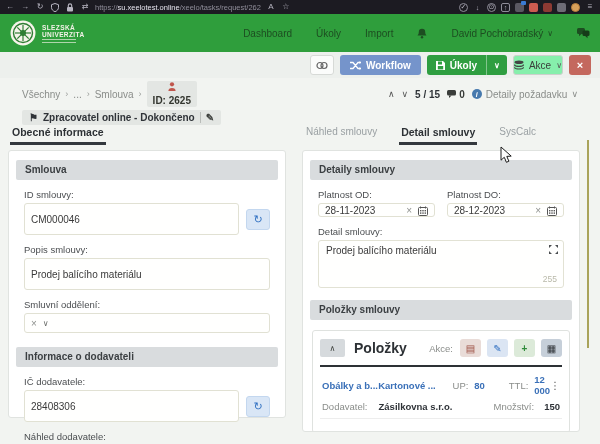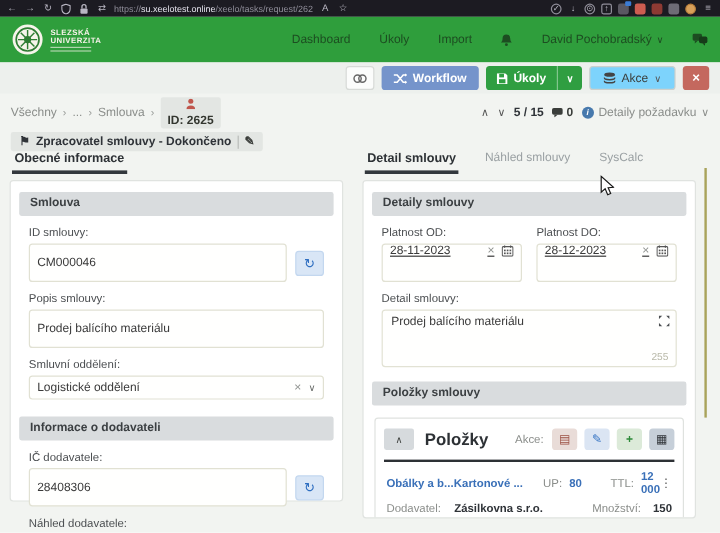--- a/index.html
+++ b/index.html
@@ -31,26 +31,26 @@
 
   
   .toolbar { position:absolute; left:0; top:52px; width:600px; height:26px; background:#edf0ed;
     display:flex; align-items:center; justify-content:flex-end; padding:0 9px; gap:6px; }
   .tbtn { height:20px; border-radius:3px; display:inline-flex; align-items:center; font-size:10px; cursor:pointer; }
   .btn-link { width:24px; justify-content:center; background:#fbfcfb; border:1px solid #d7dad7; }
   .btn-workflow { background:#7594cb; color:#fff; padding:0 10px; gap:5px; font-weight:bold; }
   .btn-save { background:#2f9e41; color:#fff; font-weight:bold; }
   .btn-save .main { display:inline-flex; align-items:center; gap:5px; padding:0 9px; }
   .btn-save .chev { padding:0 7px; border-left:1px solid rgba(255,255,255,.4); font-size:8px; align-self:stretch; display:flex; align-items:center; }
-  .btn-akce { background:#7dd3fc; border:1px solid #ccd0cc; color:#3a3d3a; padding:0 11px; gap:5px; }
+  .btn-akce { background:#86efac; border:1px solid #ccd0cc; color:#3a3d3a; padding:0 0; gap:5px; }
   .btn-akce .chev { font-size:8px; color:#555; }
   .btn-close { width:22px; background:#c4685e; color:#fff; justify-content:center; font-size:11px; font-weight:bold; }
 
   
-  .crumbbar { position:absolute; left:0; top:78px; width:600px; height:34px; padding:3px 9px 0; }
+  .crumbbar { position:absolute; left:0; top:78px; width:600px; height:34px; padding:3px 22px 0; }
   .crumb-line1 { display:flex; align-items:center; font-size:10px; color:#8a8d8a; gap:5px; }
   .crumb-sep { color:#9a9d9a; font-size:9px; }
   .id-badge { display:inline-flex; align-items:center; gap:4px; background:#e3e6e3; border-radius:2px;
     padding:1px 6px; color:#33362f; font-weight:bold;flex-direction:column; }
   .crumb-right { margin-left:auto; display:flex; align-items:center; gap:7px; }
   .mini-chev { font-size:9px; color:#555; cursor:pointer; }
   .pager { font-weight:bold; color:#2f3338; }
   .cmt { display:flex; align-items:center; gap:3px; color:#3a3d3a; font-weight:bold; }
   .info-circ { width:10px; height:10px; border-radius:50%; background:#4779ad; color:#fff; font-size:7px;
     display:inline-flex; align-items:center; justify-content:center; font-weight:bold; font-style:italic; }
@@ -82,22 +82,22 @@
   .select-box { flex:1; height:20px; border:1px solid #e1e1d3; border-radius:3px; padding:0 6px; font-size:10px;
     color:#3a3a3a; display:flex; align-items:center; background:#fffffe; }
   .select-box .val { flex:1; }
   .icon-x { color:#8f928f; font-size:10px; margin-right:6px; cursor:pointer; }
   .icon-chevdn { color:#6a6d6a; font-size:8px; cursor:pointer; }
   .sec-gap { margin-top:14px; }
 
   .date-grid { display:flex; gap:12px; margin:0 15px; }
   .date-cell { flex:1; }
   .date-cell .fld-label { margin:0 0 3px; }
-  .date-box { height:32px; border:1px solid #e1e1d3; border-radius:3px; padding:0 6px; display:flex;
-    align-items:flex-start; font-size:10px; color:#3a3a3a; background:#fffffe;text-decoration:underline; }
+  .date-box { height:14px; border:1px solid #e1e1d3; border-radius:3px; padding:0 6px; display:flex;
+    align-items:flex-end; font-size:10px; color:#3a3a3a; background:#fffffe; }
   .date-box .val { flex:1; }
   .cal-icon { cursor:pointer; display:flex; }
 
   .textarea-box { margin:0 15px; border:1px solid #e2e2d4; border-radius:3px; height:48px; position:relative;
     padding:4px 18px 4px 7px; font-size:10px; color:#3a3a3a; background:#fffffe; }
   .expand-ic { position:absolute; top:4px; right:5px; cursor:pointer; display:flex; }
   .char-count { position:absolute; bottom:3px; right:6px; font-size:8.5px; color:#b9b9a9; }
 
   
   .items-card { margin:10px 9px 0; border:1px solid #dfe2df; border-radius:3px; padding:8px 7px 0; }
@@ -292,21 +292,21 @@
         <span style="display:inline-flex;align-items:center;gap:4px;">
           <span class="info-circ">i</span>
           <span class="details-lbl">Detaily požadavku</span>
           <span class="mini-chev" style="color:#8a8d8a;">∨</span>
         </span>
       </span>
     </div>
     <div class="crumb-line2">
       <span class="status-badge">
         <span>⚑</span>
-        <span>Zpracovatel smlouvy - Dokončeno</span>
+        <span>Zpracovatel online - Dokončeno</span>
         <span class="divider"></span>
         <span class="pencil">✎</span>
       </span>
     </div>
   </div>
 
   <div class="col col-left">
     <div class="tabs">
       <span class="tab active">Obecné informace</span>
     </div>
@@ -322,21 +322,20 @@
       </div>
 
       <div class="fld-label">Popis smlouvy:</div>
       <div class="fld-row">
         <input class="txt-input" value="Prodej balícího materiálu" style="">
       </div>
 
       <div class="fld-label">Smluvní oddělení:</div>
       <div class="fld-row">
         <span class="select-box">
-          <span class="val">Logistické oddělení</span>
           <span class="icon-x">×</span>
           <span class="icon-chevdn">∨</span>
         </span>
       </div>
 
       <div class="section-bar sec-gap">Informace o dodavateli</div>
 
       <div class="fld-label">IČ dodavatele:</div>
       <div class="fld-row">
         <input class="txt-input" value="28408306" style="">
@@ -347,22 +346,22 @@
 
       <div class="fld-label">Náhled dodavatele:</div>
       <div class="fld-row">
         <input class="txt-input" value="Zásilkovna s.r.o." style="">
       </div>
     </div>
   </div>
 
   <div class="col col-right">
     <div class="tabs">
+      <span class="tab">Náhled smlouvy</span>
       <span class="tab active">Detail smlouvy</span>
-      <span class="tab">Náhled smlouvy</span>
       <span class="tab">SysCalc</span>
     </div>
     <div class="panel panel-right">
       <div class="section-bar">Detaily smlouvy</div>
 
       <div class="date-grid">
         <div class="date-cell">
           <div class="fld-label">Platnost OD:</div>
           <div class="date-box">
             <span class="val">28-11-2023</span>

